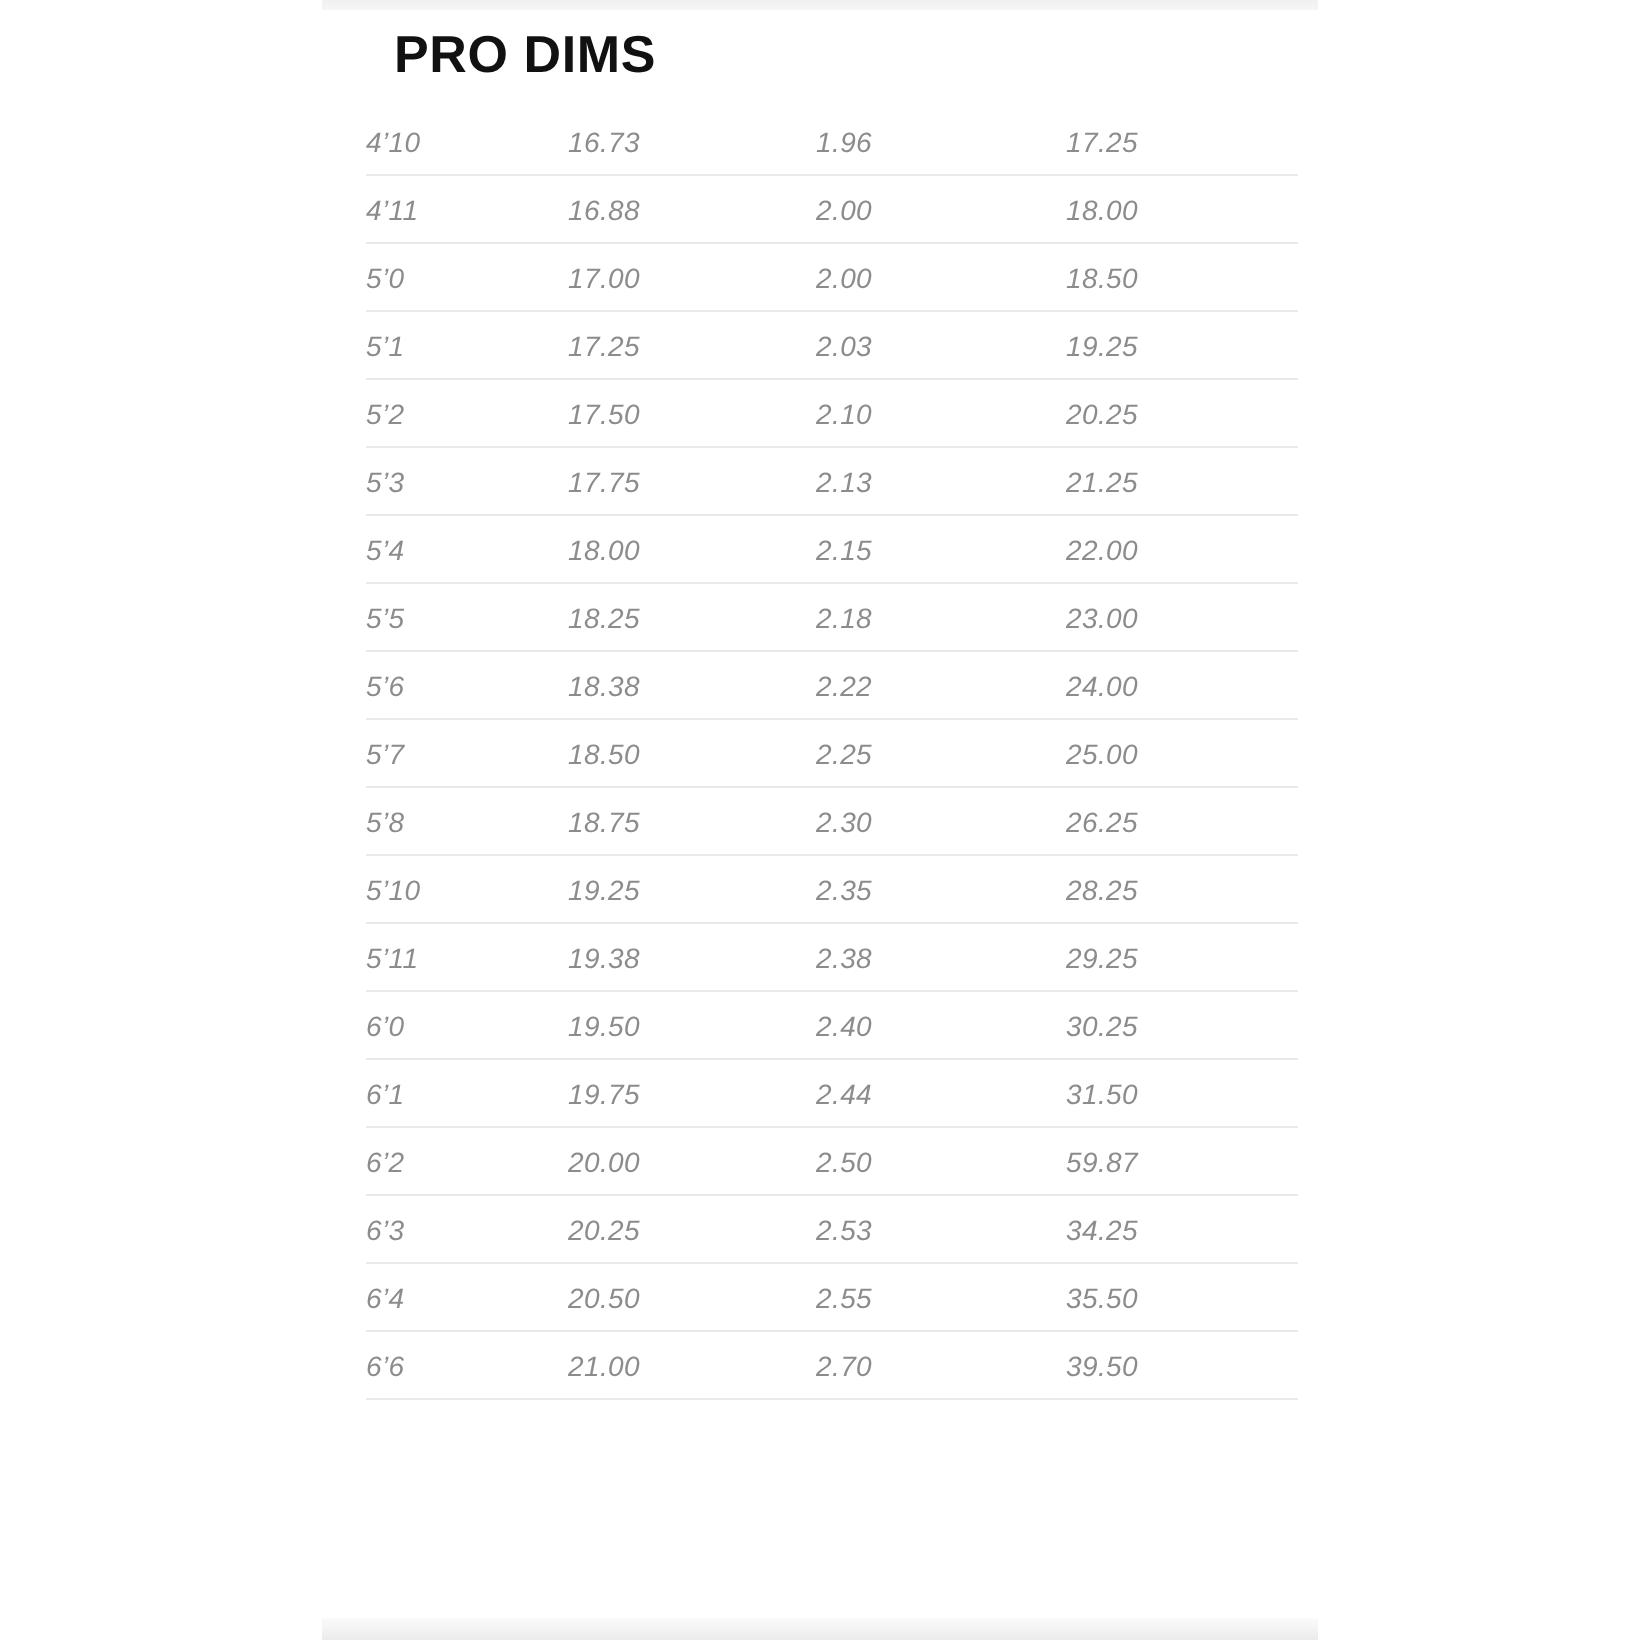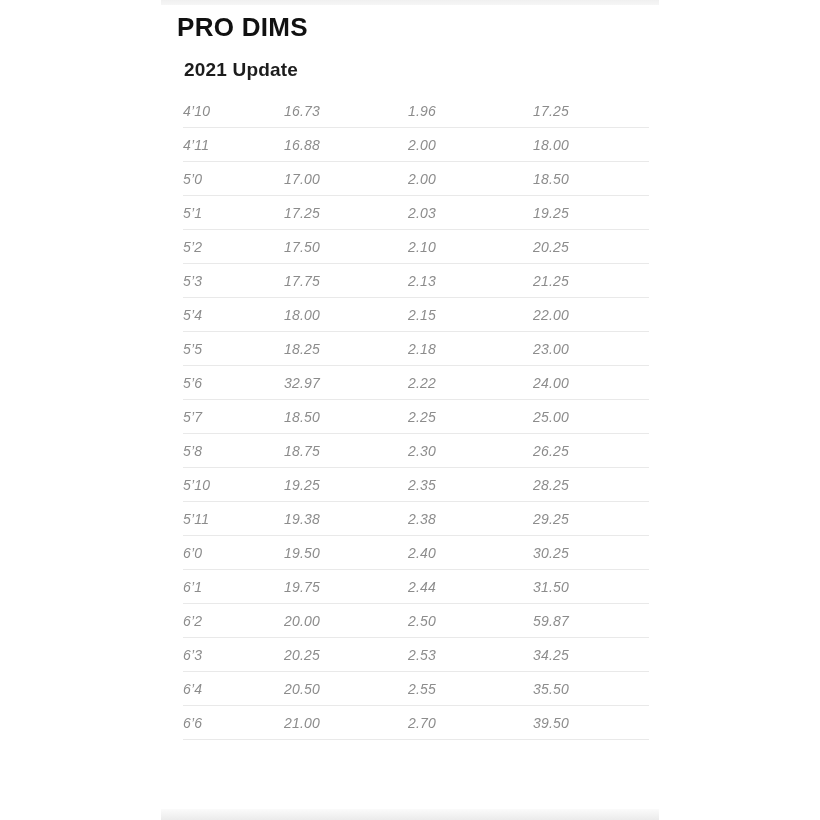--- a/index.html
+++ b/index.html
@@ -22,21 +22,21 @@
     width: 498px;
     height: 820px;
     background: #ffffff;
   }
   .section-edge-top {
     height: 5px;
     width: 100%;
     background: linear-gradient(to bottom, #f0f0f0, #f6f6f6);
   }
   .page-title {
-    margin: 9px 0 0 16px;
+    margin: 9px 0 0 36px;
     font-size: 26px;
     font-weight: 800;
     letter-spacing: 0.3px;
     color: #111111;
     line-height: 26px;
   }
   .page-subtitle {
     margin: 20px 0 0 23px;
     font-size: 19px;
     font-weight: 800;
@@ -71,21 +71,20 @@
   }
 </style>
 </head>
 <body>
 
 <div class="content-column">
   <div class="section-edge-top"></div>
 
   <h1 class="page-title">PRO DIMS</h1>
 
-  <h2 class="page-subtitle">2021 Update</h2>
 
   <div class="dims-table">
       <div class="dims-row">
         <span class="dims-cell">4’10</span>
         <span class="dims-cell">16.73</span>
         <span class="dims-cell">1.96</span>
         <span class="dims-cell">17.25</span>
       </div>
       <div class="dims-row">
         <span class="dims-cell">4’11</span>
@@ -124,21 +123,21 @@
         <span class="dims-cell">22.00</span>
       </div>
       <div class="dims-row">
         <span class="dims-cell">5’5</span>
         <span class="dims-cell">18.25</span>
         <span class="dims-cell">2.18</span>
         <span class="dims-cell">23.00</span>
       </div>
       <div class="dims-row">
         <span class="dims-cell">5’6</span>
-        <span class="dims-cell">32.97</span>
+        <span class="dims-cell">18.38</span>
         <span class="dims-cell">2.22</span>
         <span class="dims-cell">24.00</span>
       </div>
       <div class="dims-row">
         <span class="dims-cell">5’7</span>
         <span class="dims-cell">18.50</span>
         <span class="dims-cell">2.25</span>
         <span class="dims-cell">25.00</span>
       </div>
       <div class="dims-row">

